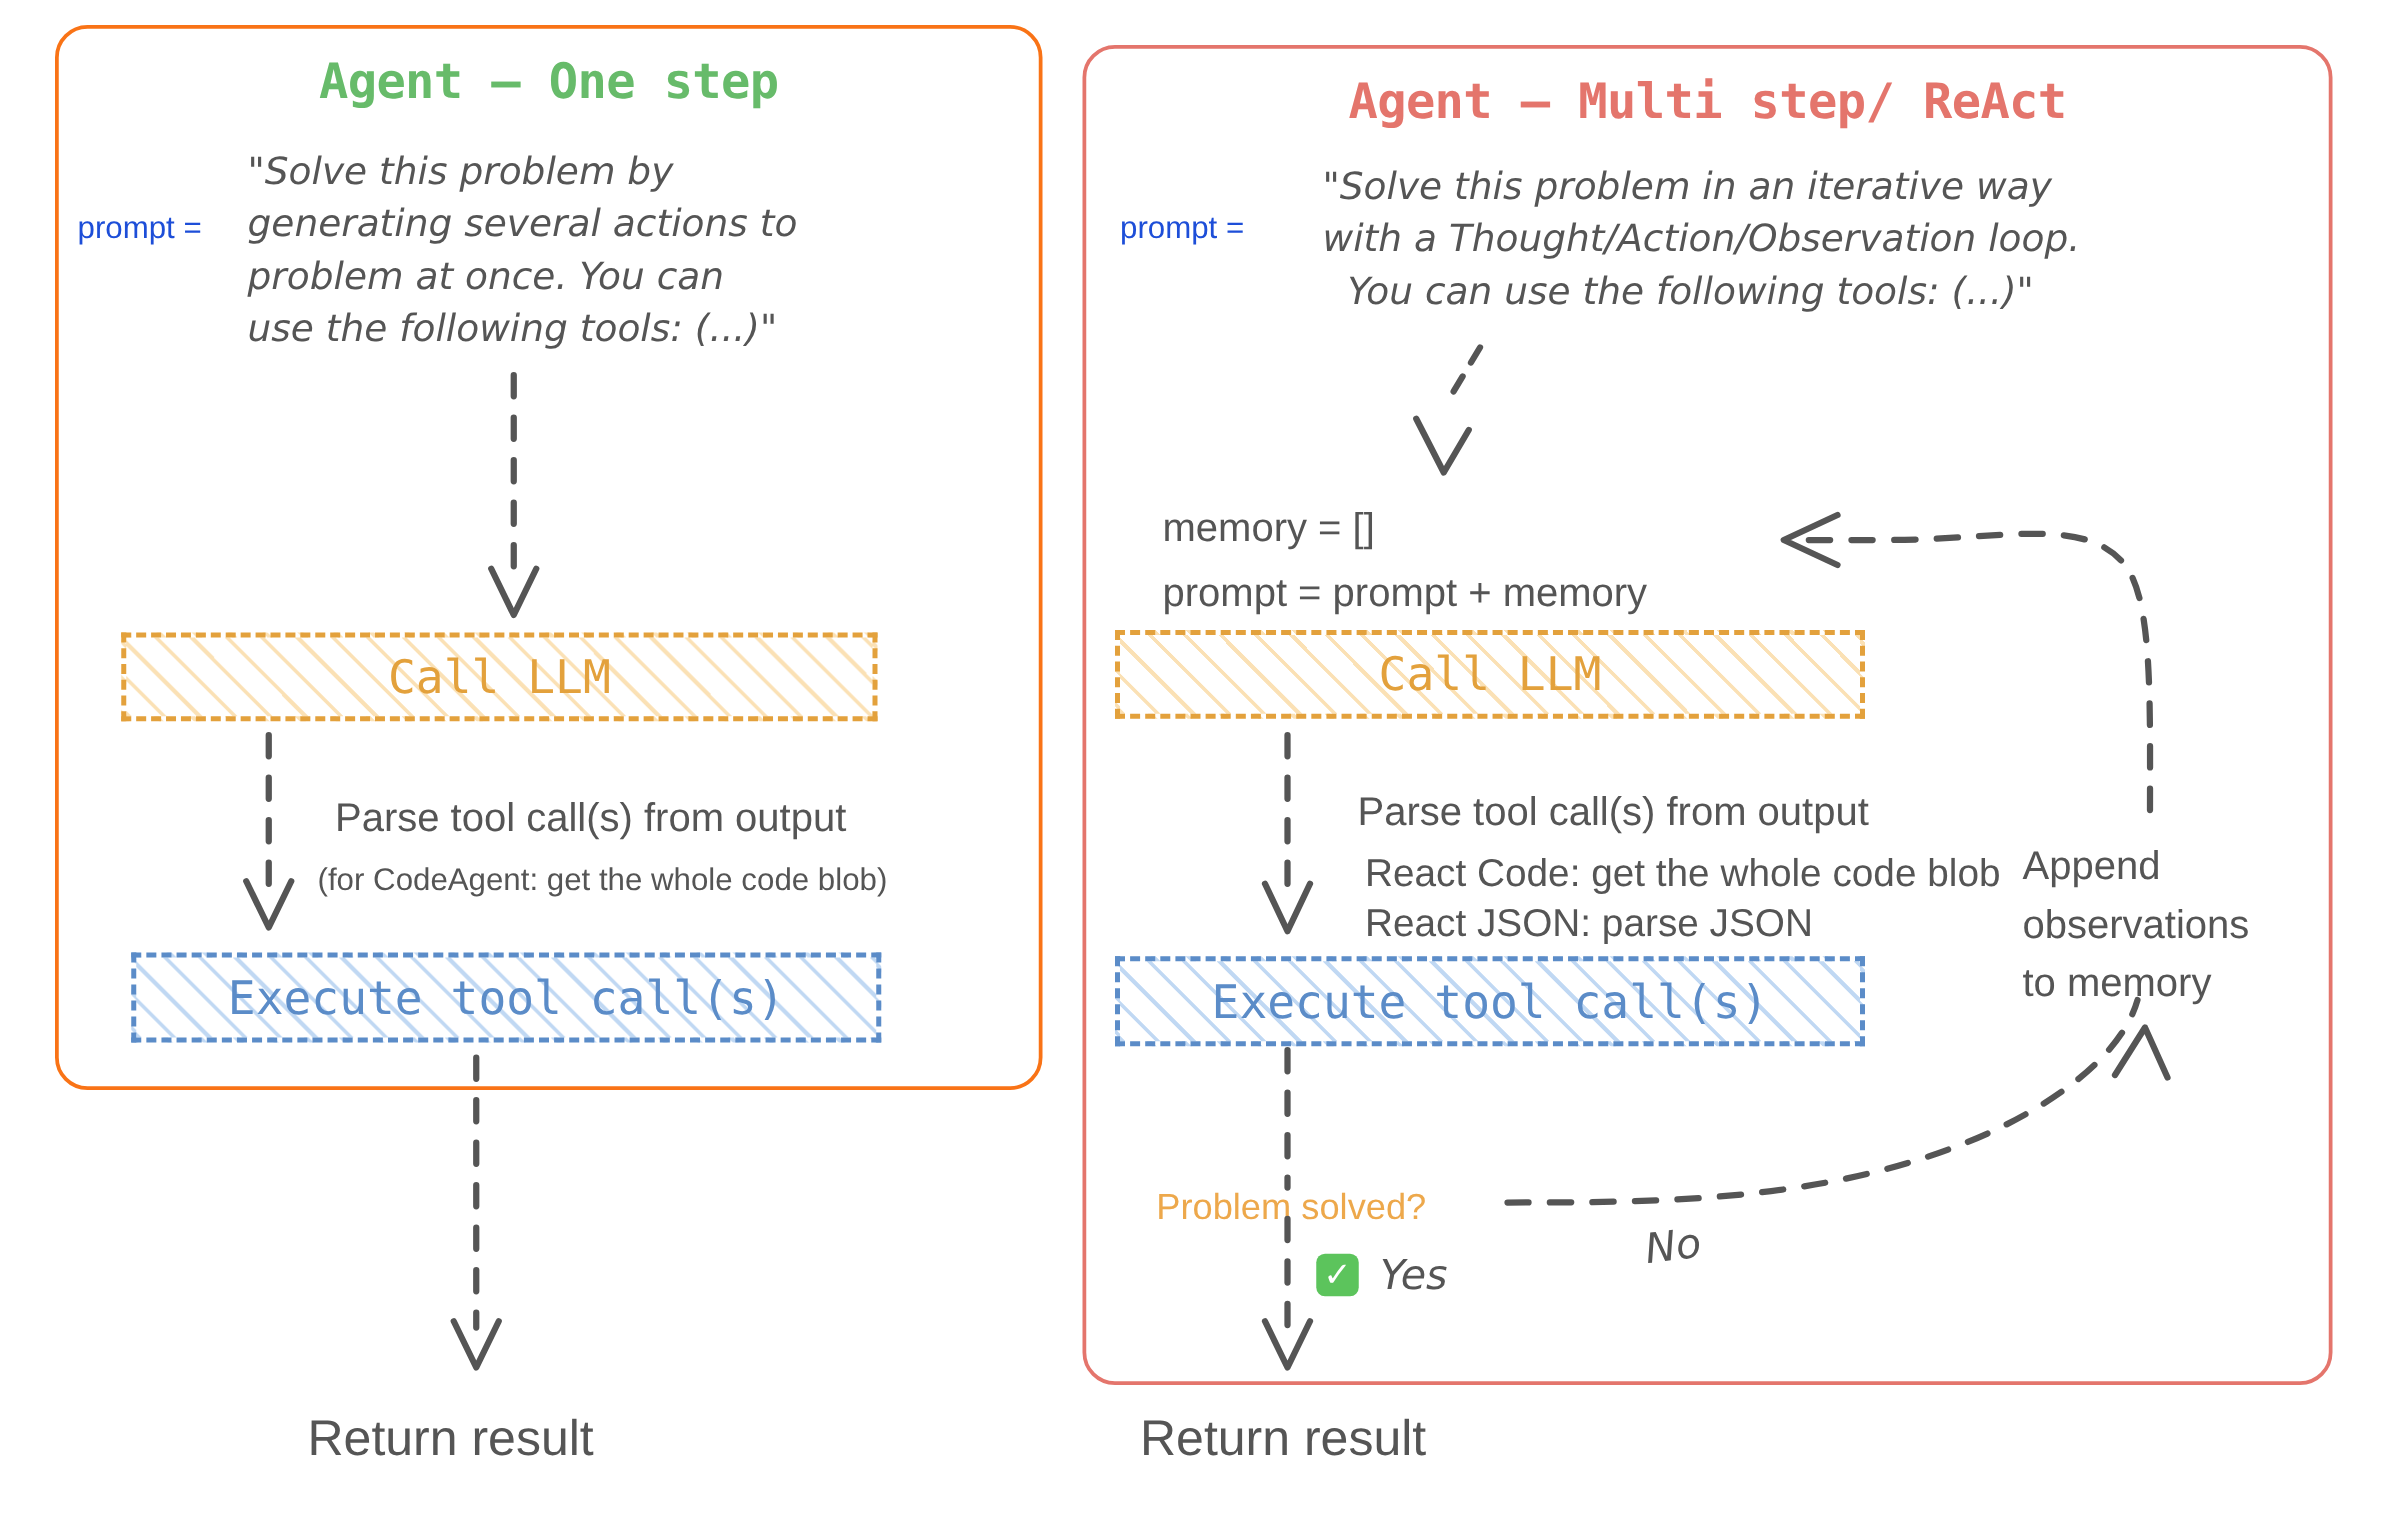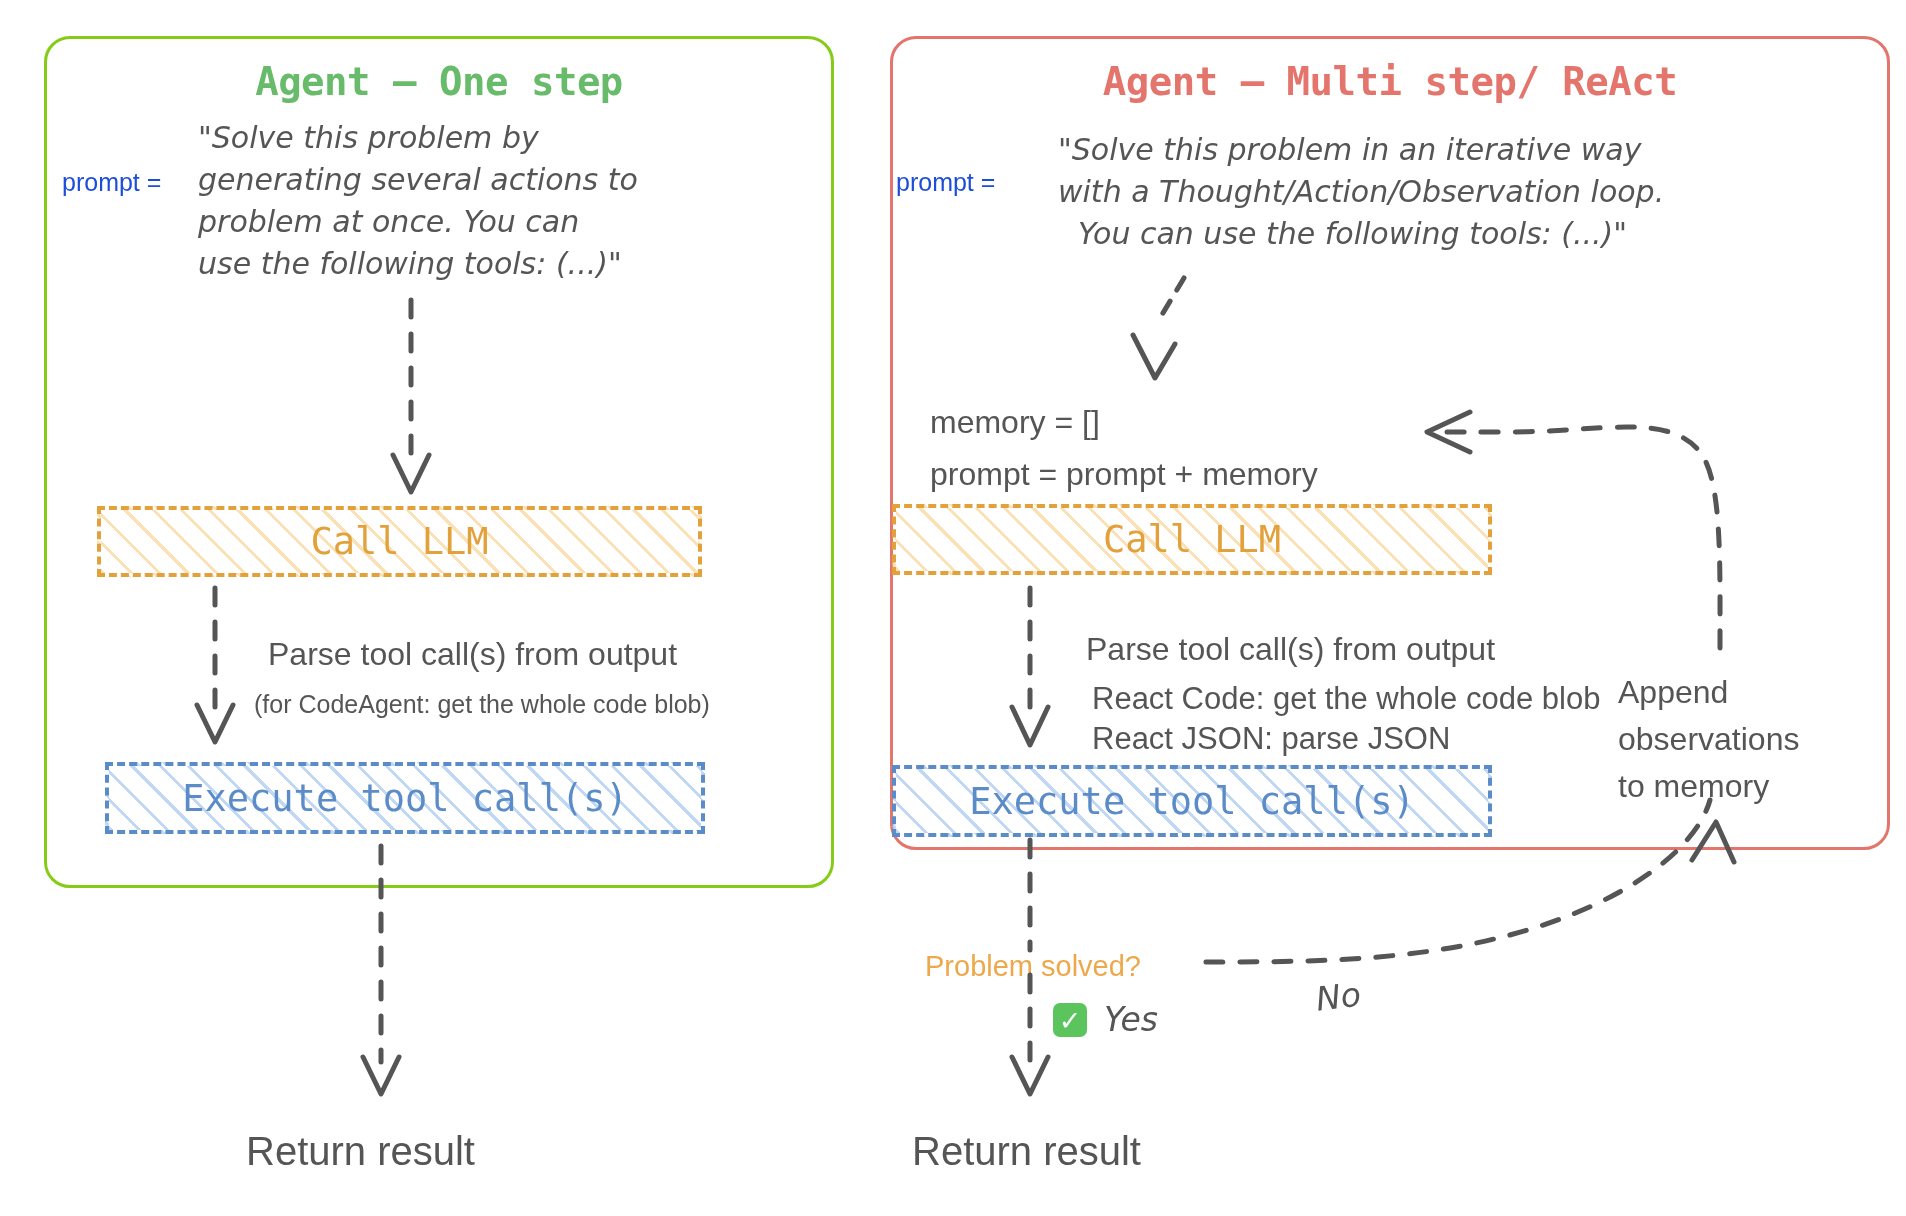--- a/index.html
+++ b/index.html
@@ -12,27 +12,26 @@
   }
   .canvas{position:absolute;inset:0;}
 
   
   .panel{
     position:absolute;
     border-radius:26px;
     box-sizing:border-box;
   }
   #panel-left{
-    left:44px; top:36px; width:790px; height:852px;
-    border:3px solid #84cc16;
+    left:44px; top:20px; width:790px; height:852px;
+    border:3px solid #f97316;
   }
   #panel-right{
-    left:866px; top:36px; width:1000px; height:814px;
+    left:866px; top:36px; width:1000px; height:1072px;
     border:3px solid #e4756c;
-    margin-left:24px;
   }
   .panel-title{
     position:absolute;
     left:0; right:0;
     top:20px;
     text-align:center;
     font-family:"DejaVu Sans Mono", monospace;
     font-size:39px;
     font-weight:700;
     letter-spacing:-0.5px;

